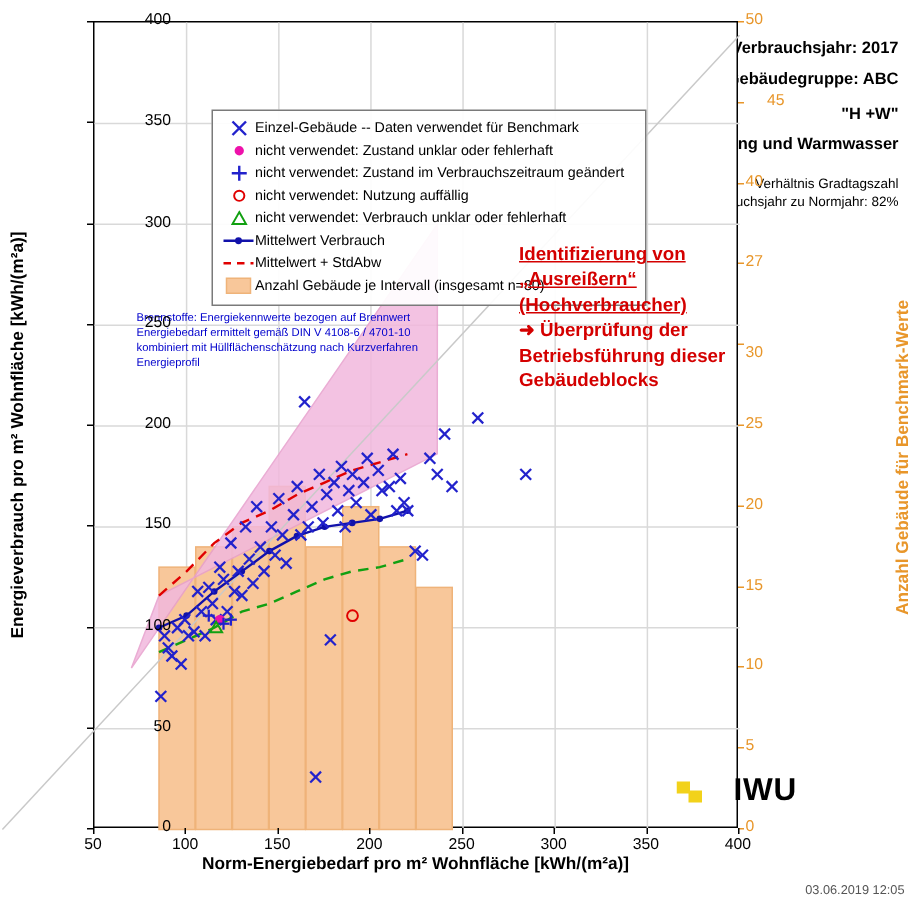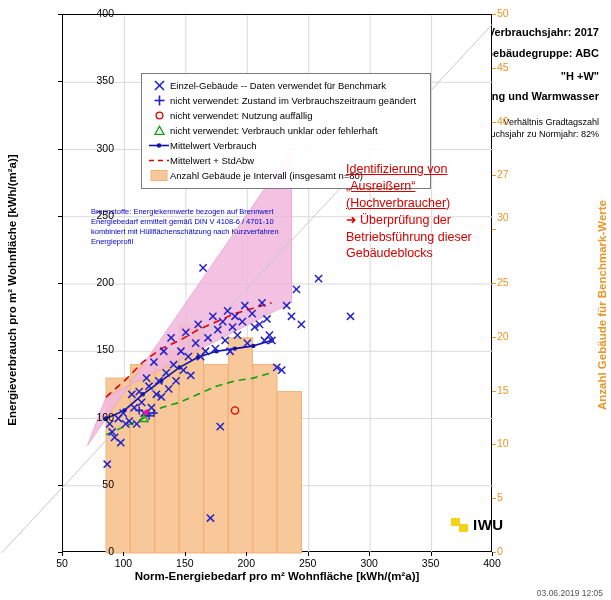--- a/index.html
+++ b/index.html
@@ -25,28 +25,28 @@
   .hdr{position:absolute;right:12px;font-size:11px;font-weight:bold;color:#000;text-align:right;}
 
   .legend{position:absolute;left:78px;top:58px;width:290px;background:rgba(255,255,255,0.92);
           border:1px solid #7a7a7a;padding:4px 6px 5px 6px;box-sizing:border-box;}
   .legrow{display:flex;align-items:center;height:15px;font-size:9.5px;color:#000;}
   .legsym{width:22px;flex:0 0 22px;text-align:center;position:relative;height:13px;}
   .legtxt{white-space:nowrap;}
 
   .note{position:absolute;left:66px;top:206px;font-size:7.5px;color:#0000cc;line-height:1.32;margin-left:24px;}
 
-  .annot{position:absolute;left:345px;top:160px;font-size:12.5px;font-weight:normal;color:#d40000;line-height:1.35;}
+  .annot{position:absolute;left:345px;top:160px;font-size:12.5px;font-weight:bold;color:#d40000;line-height:1.35;}
   .annot .u{text-decoration:underline;}
 
   .stamp{position:absolute;right:8px;bottom:2px;font-size:8.5px;color:#555;}
 
   .iwu{position:absolute;left:452px;top:516px;display:flex;align-items:center;}
   .iwu .sq{width:18px;height:18px;position:relative;}
-  .iwu .txt{font-size:15px;font-weight:bold;color:#000;margin-left:4px;letter-spacing:.5px;}
+  .iwu .txt{font-size:21px;font-weight:bold;color:#000;margin-left:20px;letter-spacing:.5px;}
 
   svg.overlay{position:absolute;left:0;top:0;width:430px;height:538px;overflow:visible;}
 </style>
 </head>
 <body>
 
 <div id="root">
 
   <div class="title">Brennstoffe oder Wärmemengen</div>
   <div class="hdr" style="top:26px;">Verbrauchsjahr: 2017</div>
@@ -287,20 +287,28 @@
                 <line x1="2" y1="2" x2="11" y2="11"></line>
                 <line x1="11" y1="2" x2="2" y2="11"></line>
               </g>
             </svg>
         </span>
         <span class="legtxt">Einzel-Gebäude -- Daten verwendet für Benchmark</span>
       </div>
       <div class="legrow">
         <span class="legsym">
           <svg width="13" height="13" viewBox="0 0 13 13">
+              <circle cx="6.5" cy="6.5" r="3.1" fill="#ee11aa"></circle>
+            </svg>
+        </span>
+        <span class="legtxt">nicht verwendet: Zustand unklar oder fehlerhaft</span>
+      </div>
+      <div class="legrow">
+        <span class="legsym">
+          <svg width="13" height="13" viewBox="0 0 13 13">
               <g stroke="#2222cc" stroke-width="1.6">
                 <line x1="6.5" y1="1.5" x2="6.5" y2="11.5"></line>
                 <line x1="1.5" y1="6.5" x2="11.5" y2="6.5"></line>
               </g>
             </svg>
         </span>
         <span class="legtxt">nicht verwendet: Zustand im Verbrauchszeitraum geändert</span>
       </div>
       <div class="legrow">
         <span class="legsym">
@@ -398,27 +406,27 @@
       <div class="ytick2" style="top: 491.2px;">5</div>
       <div class="tickmarkL" style="left: 492px; top: 498.2px; background: rgb(232, 150, 42);"></div>
       <div class="ytick2" style="top: 437.4px;">10</div>
       <div class="tickmarkL" style="left: 492px; top: 444.4px; background: rgb(232, 150, 42);"></div>
       <div class="ytick2" style="top: 383.6px;">15</div>
       <div class="tickmarkL" style="left: 492px; top: 390.6px; background: rgb(232, 150, 42);"></div>
       <div class="ytick2" style="top: 329.8px;">20</div>
       <div class="tickmarkL" style="left: 492px; top: 336.8px; background: rgb(232, 150, 42);"></div>
       <div class="ytick2" style="top: 276px;">25</div>
       <div class="tickmarkL" style="left: 492px; top: 283px; background: rgb(232, 150, 42);"></div>
-      <div class="ytick2" style="top: 211px;">30</div>
+      <div class="ytick2" style="top: 229px;">30</div>
       <div class="tickmarkL" style="left: 492px; top: 229.2px; background: rgb(232, 150, 42);"></div>
       <div class="ytick2" style="top: 168.4px;">27</div>
       <div class="tickmarkL" style="left: 492px; top: 175.4px; background: rgb(232, 150, 42);"></div>
       <div class="ytick2" style="top: 114.6px;">40</div>
       <div class="tickmarkL" style="left: 492px; top: 121.6px; background: rgb(232, 150, 42);"></div>
-      <div class="ytick2" style="top: 60.8px;">45</div>
+      <div class="ytick2" style="top: 60.8px; text-align: right;">45</div>
       <div class="tickmarkL" style="left: 492px; top: 67.8px; background: rgb(232, 150, 42);"></div>
       <div class="ytick2" style="top: 7px;">50</div>
       <div class="tickmarkL" style="left: 492px; top: 14px; background: rgb(232, 150, 42);"></div>
     </div>
   <div id="xticks">
       <div class="xtick" style="left: 45px; top: 557px;">50</div>
       <div class="tickmark" style="left: 62px; top: 552px;"></div>
       <div class="xtick" style="left: 106.429px; top: 557px;">100</div>
       <div class="tickmark" style="left: 123.429px; top: 552px;"></div>
       <div class="xtick" style="left: 167.857px; top: 557px;">150</div>

